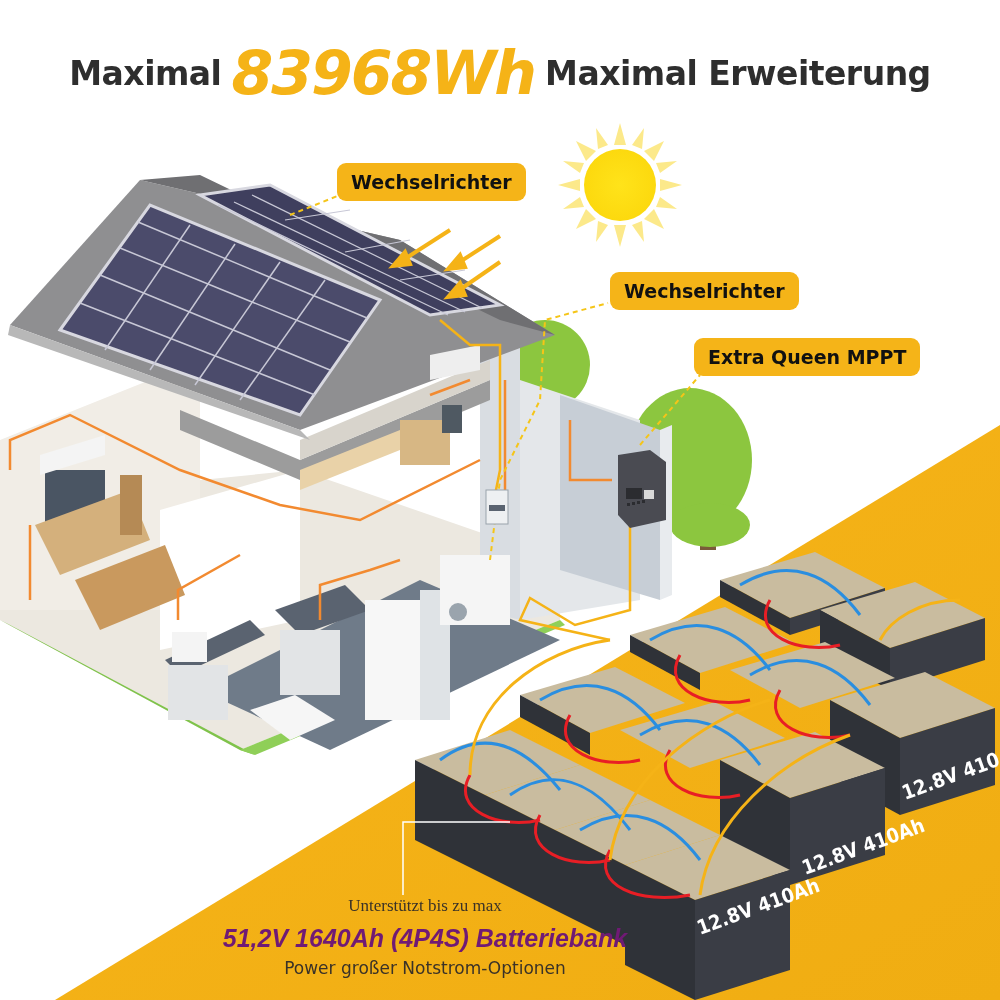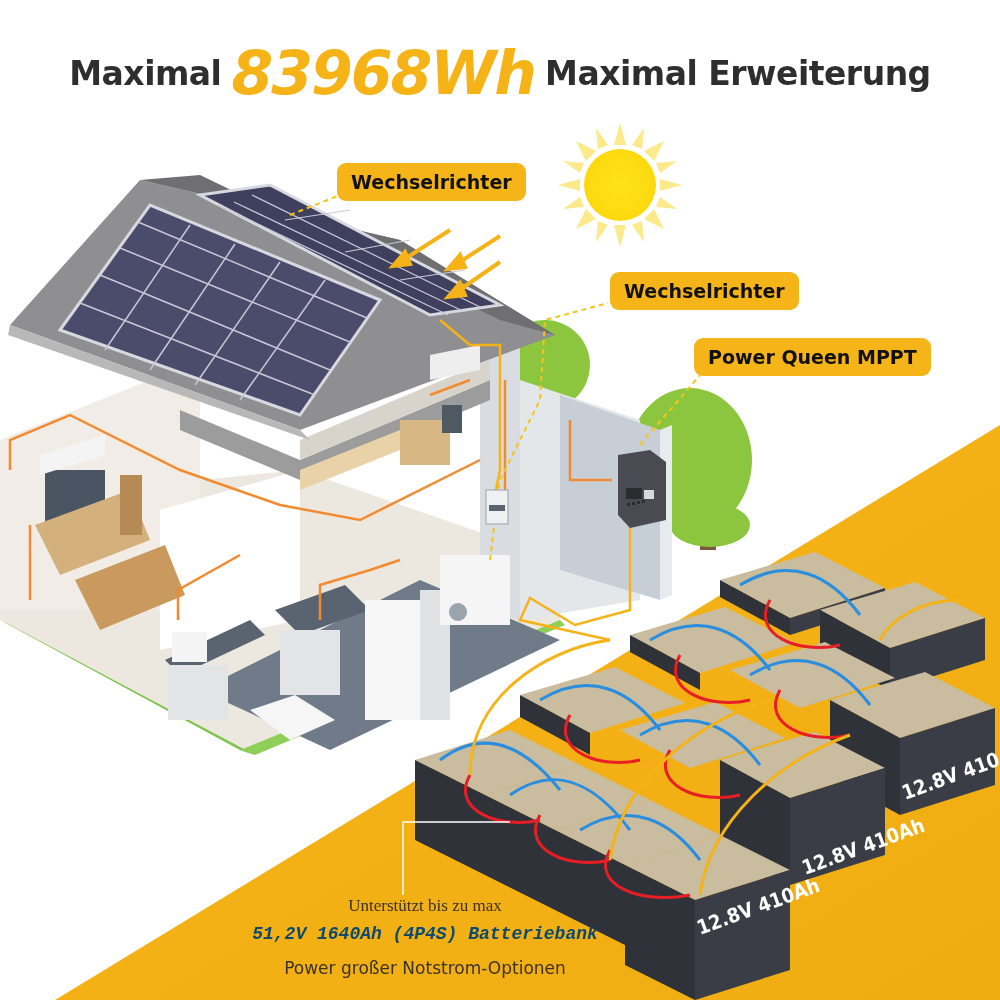--- a/index.html
+++ b/index.html
@@ -11,22 +11,22 @@
   .headline .dark { font-family:"DejaVu Sans", sans-serif; font-weight:bold;
               font-size:33px; color:#2e2e2e; vertical-align:middle; letter-spacing:-0.5px;margin-top:28px; }
   .headline .big { font-family:"DejaVu Sans", sans-serif; font-weight:bold; font-style:italic;
               font-size:60px; color:#f5b317; vertical-align:middle; margin:0 10px;
               letter-spacing:-2px; }
   .callout { position:absolute; background:#f5b418; border-radius:9px;
              font-family:"DejaVu Sans", sans-serif; font-weight:bold; font-size:19px;
              color:#111; padding:0 14px; height:38px; line-height:38px; white-space:nowrap; }
   .caption { position:absolute; left:150px; width:550px; text-align:center; white-space:nowrap; }
   .cap-top { top:896px; font-size:17px; color:#3a3228; font-family:Liberation Serif, serif; }
-  .cap-main { top:924px; font-size:18px; color:#0c4a6e; font-weight:bold; font-style:italic;
-              font-family:Liberation Mono, monospace; }
+  .cap-main { top:924px; font-size:25px; color:#701a75; font-weight:bold; font-style:italic;
+              font-family:Liberation Sans, sans-serif; }
   .cap-bot { top:958px; font-size:17px; color:#3a3228; font-family:"DejaVu Sans", sans-serif; }
 </style>
 </head>
 <body>
 
 <svg id="bg-svg" viewBox="0 0 1000 1000" xmlns="http://www.w3.org/2000/svg">
   <defs>
     <linearGradient id="yellowGrad" x1="0" y1="0" x2="1" y2="1">
       <stop offset="0" stop-color="#f7b51a"></stop>
       <stop offset="1" stop-color="#f0ad12"></stop>
@@ -266,17 +266,17 @@
 
   <polyline points="403,895 403,822 510,822" stroke="#ffffff" stroke-width="1.5" fill="none"></polyline>
 </svg>
 
 <div class="headline">
   <span class="dark">Maximal</span><span class="big">83968Wh</span><span class="dark">Maximal Erweiterung</span>
 </div>
 
 <div class="callout" style="left:337px; top:163px;">Wechselrichter</div>
 <div class="callout" style="left:610px; top:272px;">Wechselrichter</div>
-<div class="callout" style="left:694px; top:338px;">Power Queen MPPT</div>
+<div class="callout" style="left:694px; top:338px;">Extra Queen MPPT</div>
 
 <div class="caption cap-top">Unterstützt bis zu max</div>
 <div class="caption cap-main">51,2V 1640Ah (4P4S) Batteriebank</div>
 <div class="caption cap-bot">Power großer Notstrom-Optionen</div>
 
 </body></html>

